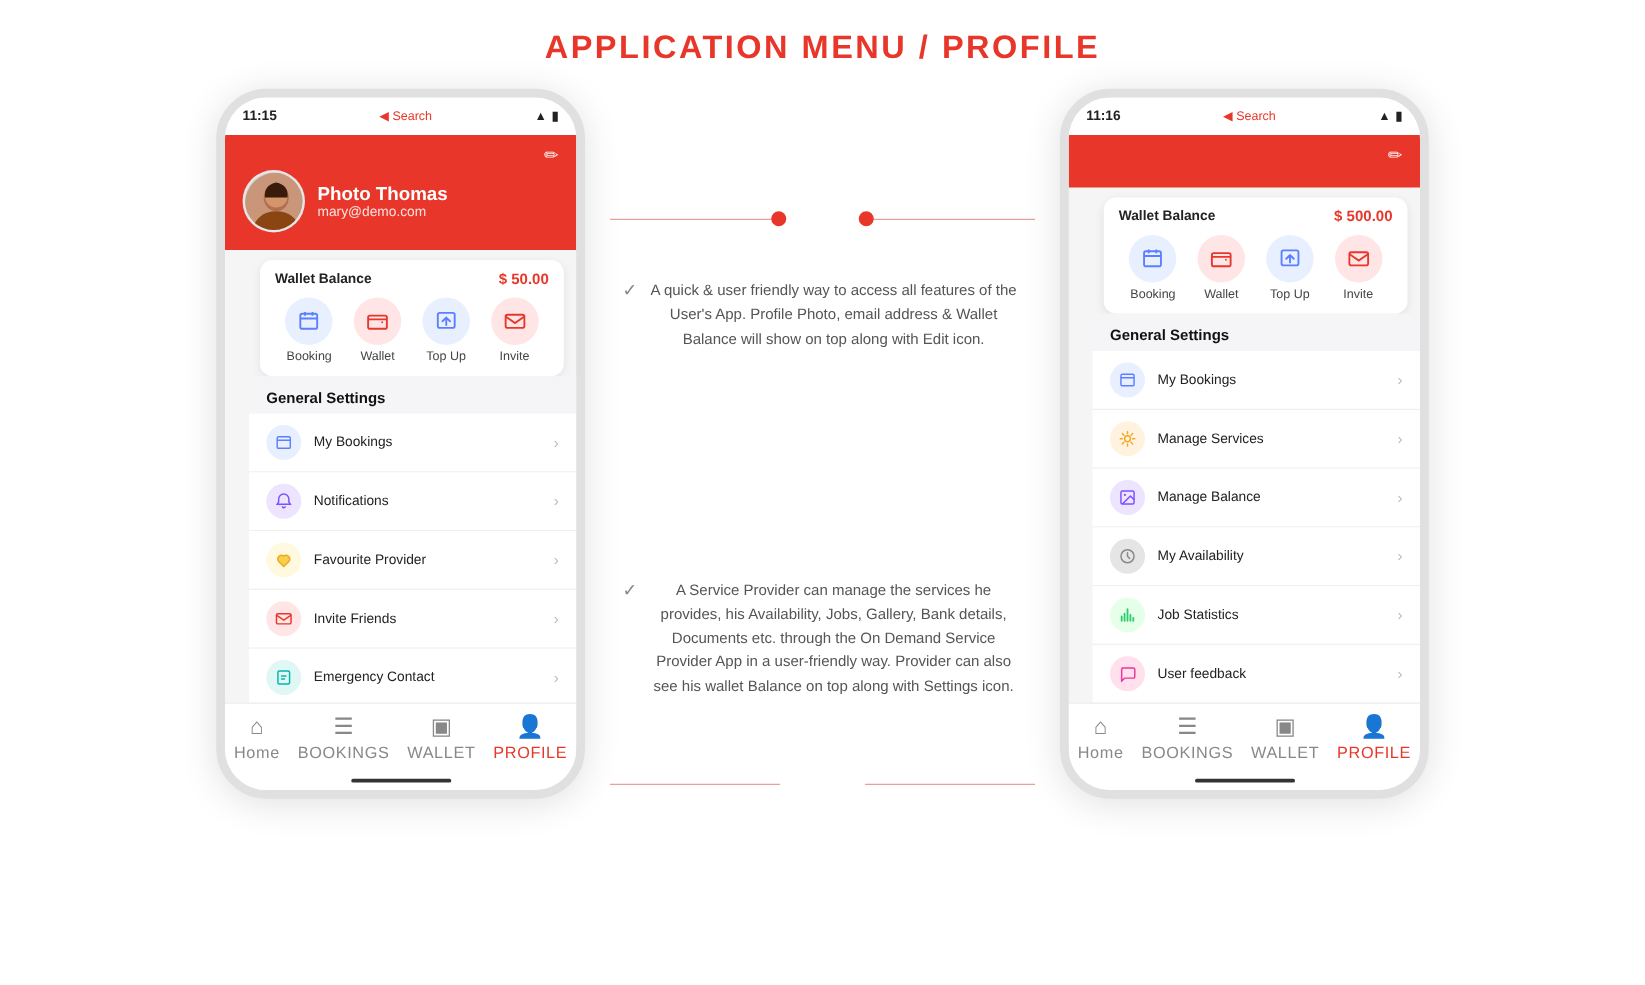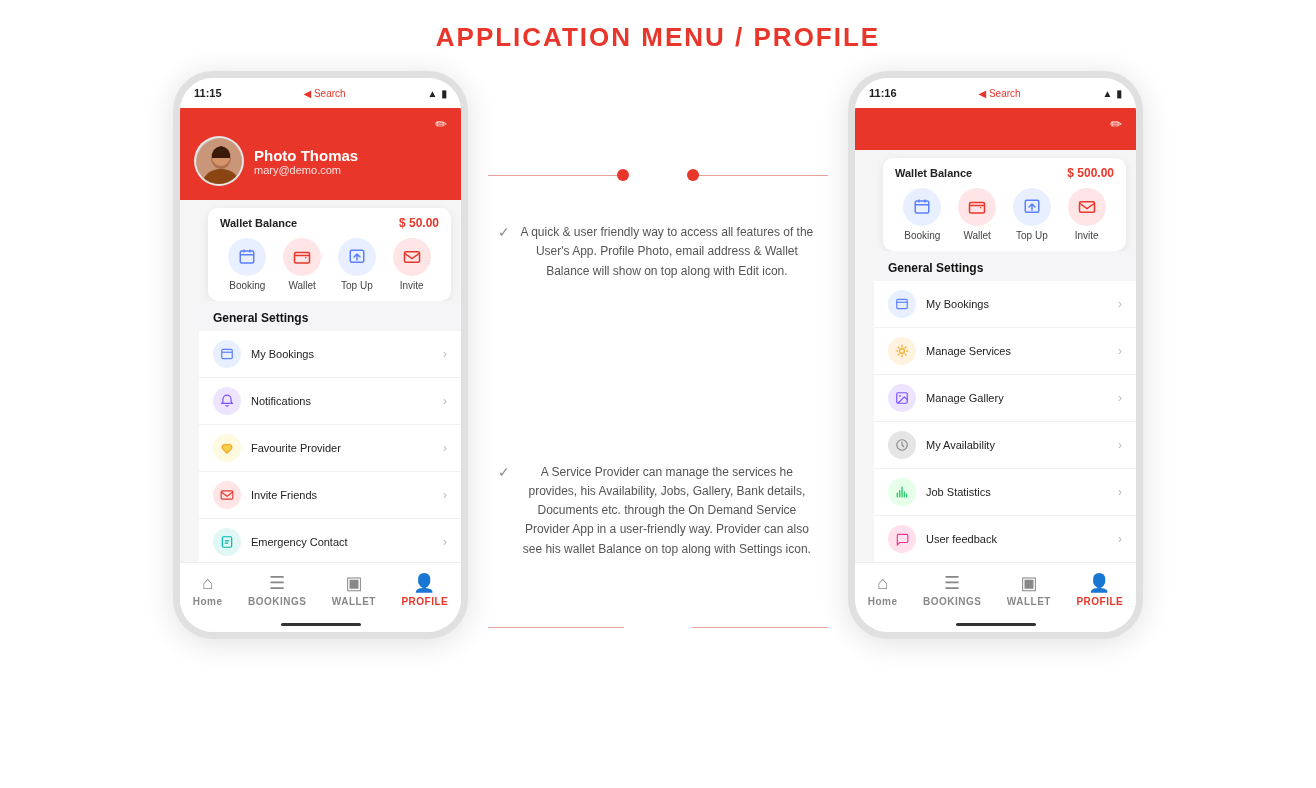--- a/index.html
+++ b/index.html
@@ -189,21 +189,21 @@
     }
     .nav-item {
       display: flex;
       flex-direction: column;
       align-items: center;
       gap: 2px;
       cursor: pointer;
     }
     .nav-icon { font-size: 18px; color: #888; }
     .nav-icon.active { color: #e8372a; }
-    .nav-label { font-size: 10px; color: #888; font-weight: 700; letter-spacing: 0.5px; }
+    .nav-label { font-size: 13px; color: #888; font-weight: 400; letter-spacing: 0.5px; }
     .nav-label.active { color: #e8372a; }
 
     .phone-home-indicator {
       height: 16px;
       display: flex;
       align-items: center;
       justify-content: center;
       background: #fff;
     }
     .home-bar {
@@ -554,21 +554,21 @@
         </div>
 
         <div class="menu-item">
           <div class="menu-icon-wrap ic-purple">
               <svg width="14" height="14" viewBox="0 0 24 24" fill="none">
                 <rect x="3" y="3" width="18" height="18" rx="2" fill="none" stroke="#7c4fff" stroke-width="2"></rect>
                 <circle cx="8.5" cy="8.5" r="1.5" fill="#7c4fff"></circle>
                 <path d="M21 15l-5-5L5 21" stroke="#7c4fff" stroke-width="2" stroke-linejoin="round"></path>
               </svg>
             </div>
-          <span class="menu-item-text">Manage Gallery</span>
+          <span class="menu-item-text">Manage Balance</span>
           <span class="menu-chevron">›</span>
         </div>
 
         <div class="menu-item">
           <div class="menu-icon-wrap ic-dark">
               <svg width="14" height="14" viewBox="0 0 24 24" fill="none">
                 <circle cx="12" cy="12" r="9" fill="none" stroke="#888" stroke-width="2"></circle>
                 <path d="M12 7v5l3 3" stroke="#888" stroke-width="2" stroke-linecap="round"></path>
               </svg>
             </div>

